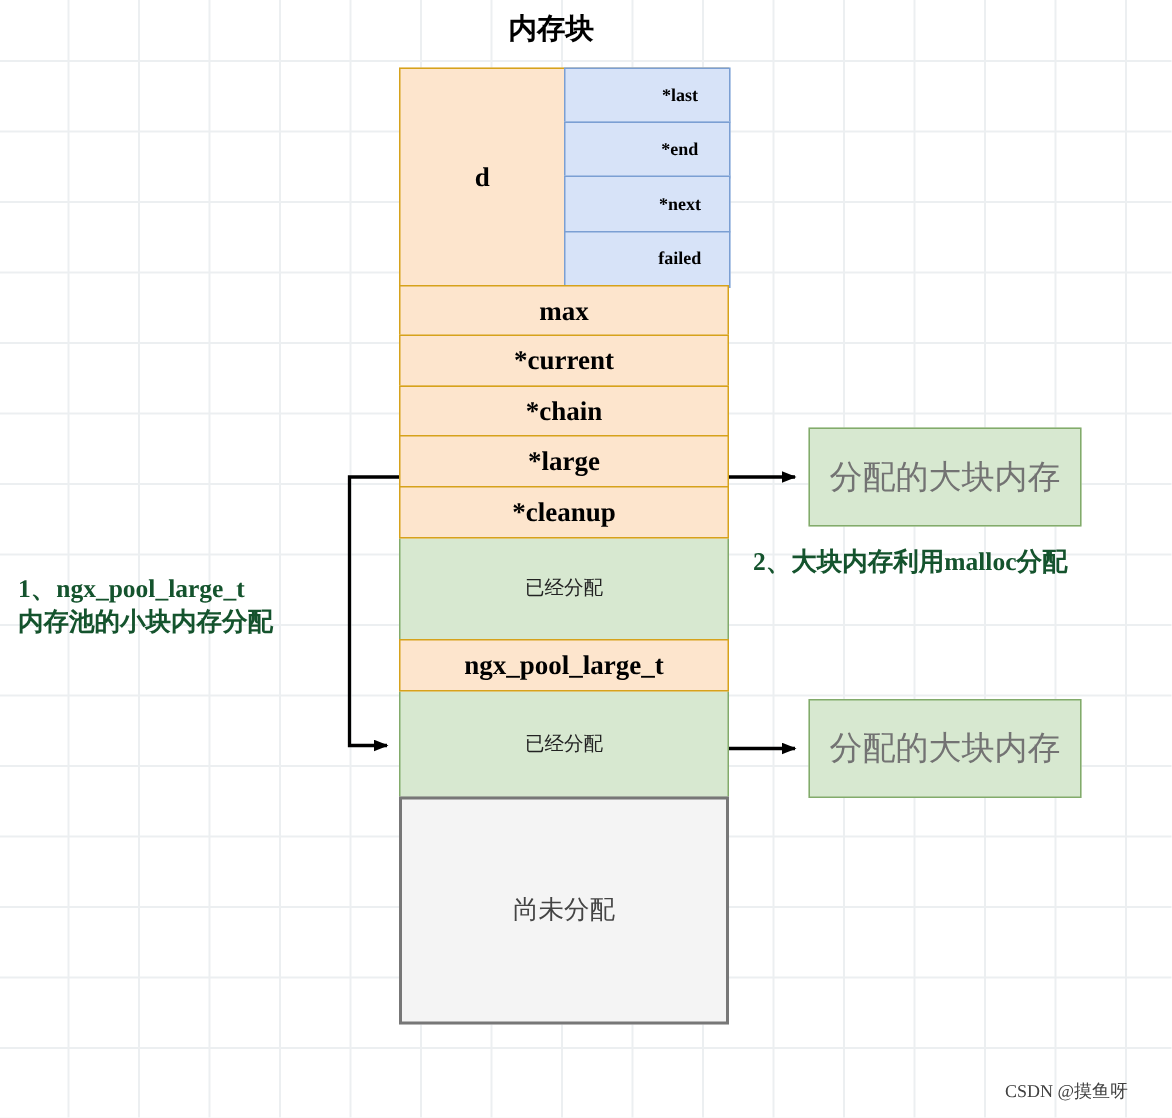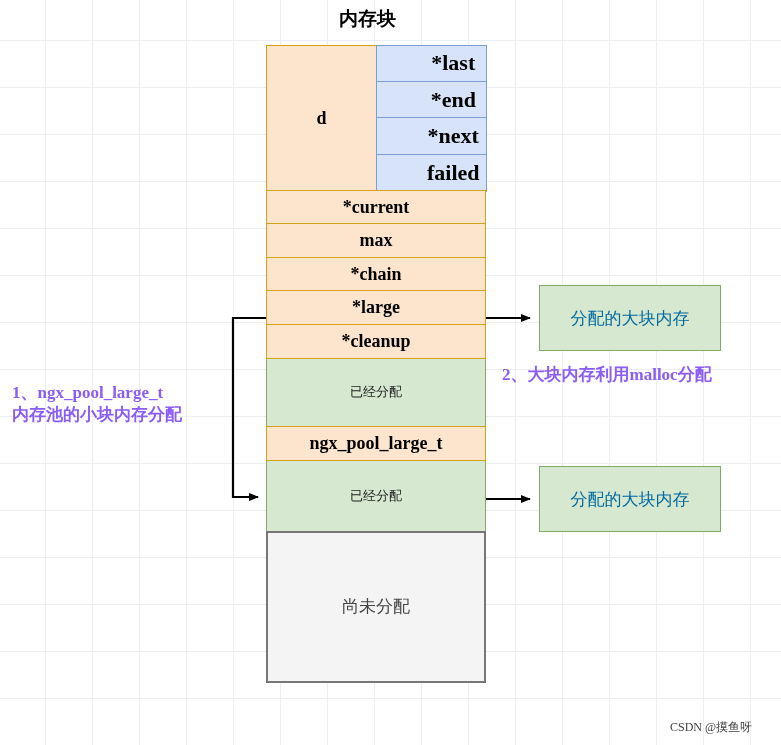--- a/index.html
+++ b/index.html
@@ -52,21 +52,21 @@
   }
   .dlabel {
     width:109px; display:flex; align-items:center; justify-content:center;
     font-weight:bold; font-size:18px; color:#000;
   }
   .dcells { flex:1; display:flex; flex-direction:column; margin:-1.5px -1.5px -1.5px 0; }
   .dcell {
     flex:1; display:flex; align-items:center; justify-content:center;
     background:#d7e3f8; border:1.5px solid #7b9fd3;
     margin-top:-1.5px;
-    font-weight:bold; font-size:22px; color:#000;padding-left:44px;
+    font-weight:bold; font-size:12px; color:#000;padding-left:44px;
   }
   .dcell:first-child { margin-top:0; }
 
   .greenrow {
     display:flex; align-items:center; justify-content:center;
     background:#d7e8d0; border:1.5px solid #82ab6b;
     margin-top:-1.5px;
     font-size:13px; color:#222;
   }
   .greenrow.tall1 { height:70px; }
@@ -78,25 +78,25 @@
     margin-top:-1.5px;
     height:152px;
     font-size:17px; color:#444;
   }
 
   
   .callout {
     position:absolute;
     display:flex; align-items:center; justify-content:center;
     background:#d7e8d0; border:1.5px solid #82ab6b;
-    font-size:17px; color:#0369a1;
+    font-size:22px; color:#737373;
   }
 
   .note {
-    position:absolute; font-weight:bold; font-size:17px; color:#8b5cf6;
+    position:absolute; font-weight:bold; font-size:17px; color:#14532d;
     line-height:22px; white-space:nowrap;
   }
 
   .wm {
     position:absolute; font-size:12px; color:#404040;
     white-space:nowrap;
   }
 
   svg.lines { position:absolute; left:0; top:0; width:781px; height:745px; overflow:visible; }
 </style>
@@ -128,22 +128,22 @@
     <div class="dsec">
       <div class="dlabel">d</div>
       <div class="dcells">
         <div class="dcell">*last</div>
         <div class="dcell">*end</div>
         <div class="dcell">*next</div>
         <div class="dcell">failed</div>
       </div>
     </div>
 
+    <div class="row">max</div>
     <div class="row">*current</div>
-    <div class="row">max</div>
     <div class="row">*chain</div>
     <div class="row">*large</div>
     <div class="row">*cleanup</div>
 
     <div class="greenrow tall1">已经分配</div>
 
     <div class="row">ngx_pool_large_t</div>
 
     <div class="greenrow tall2">已经分配</div>
 

